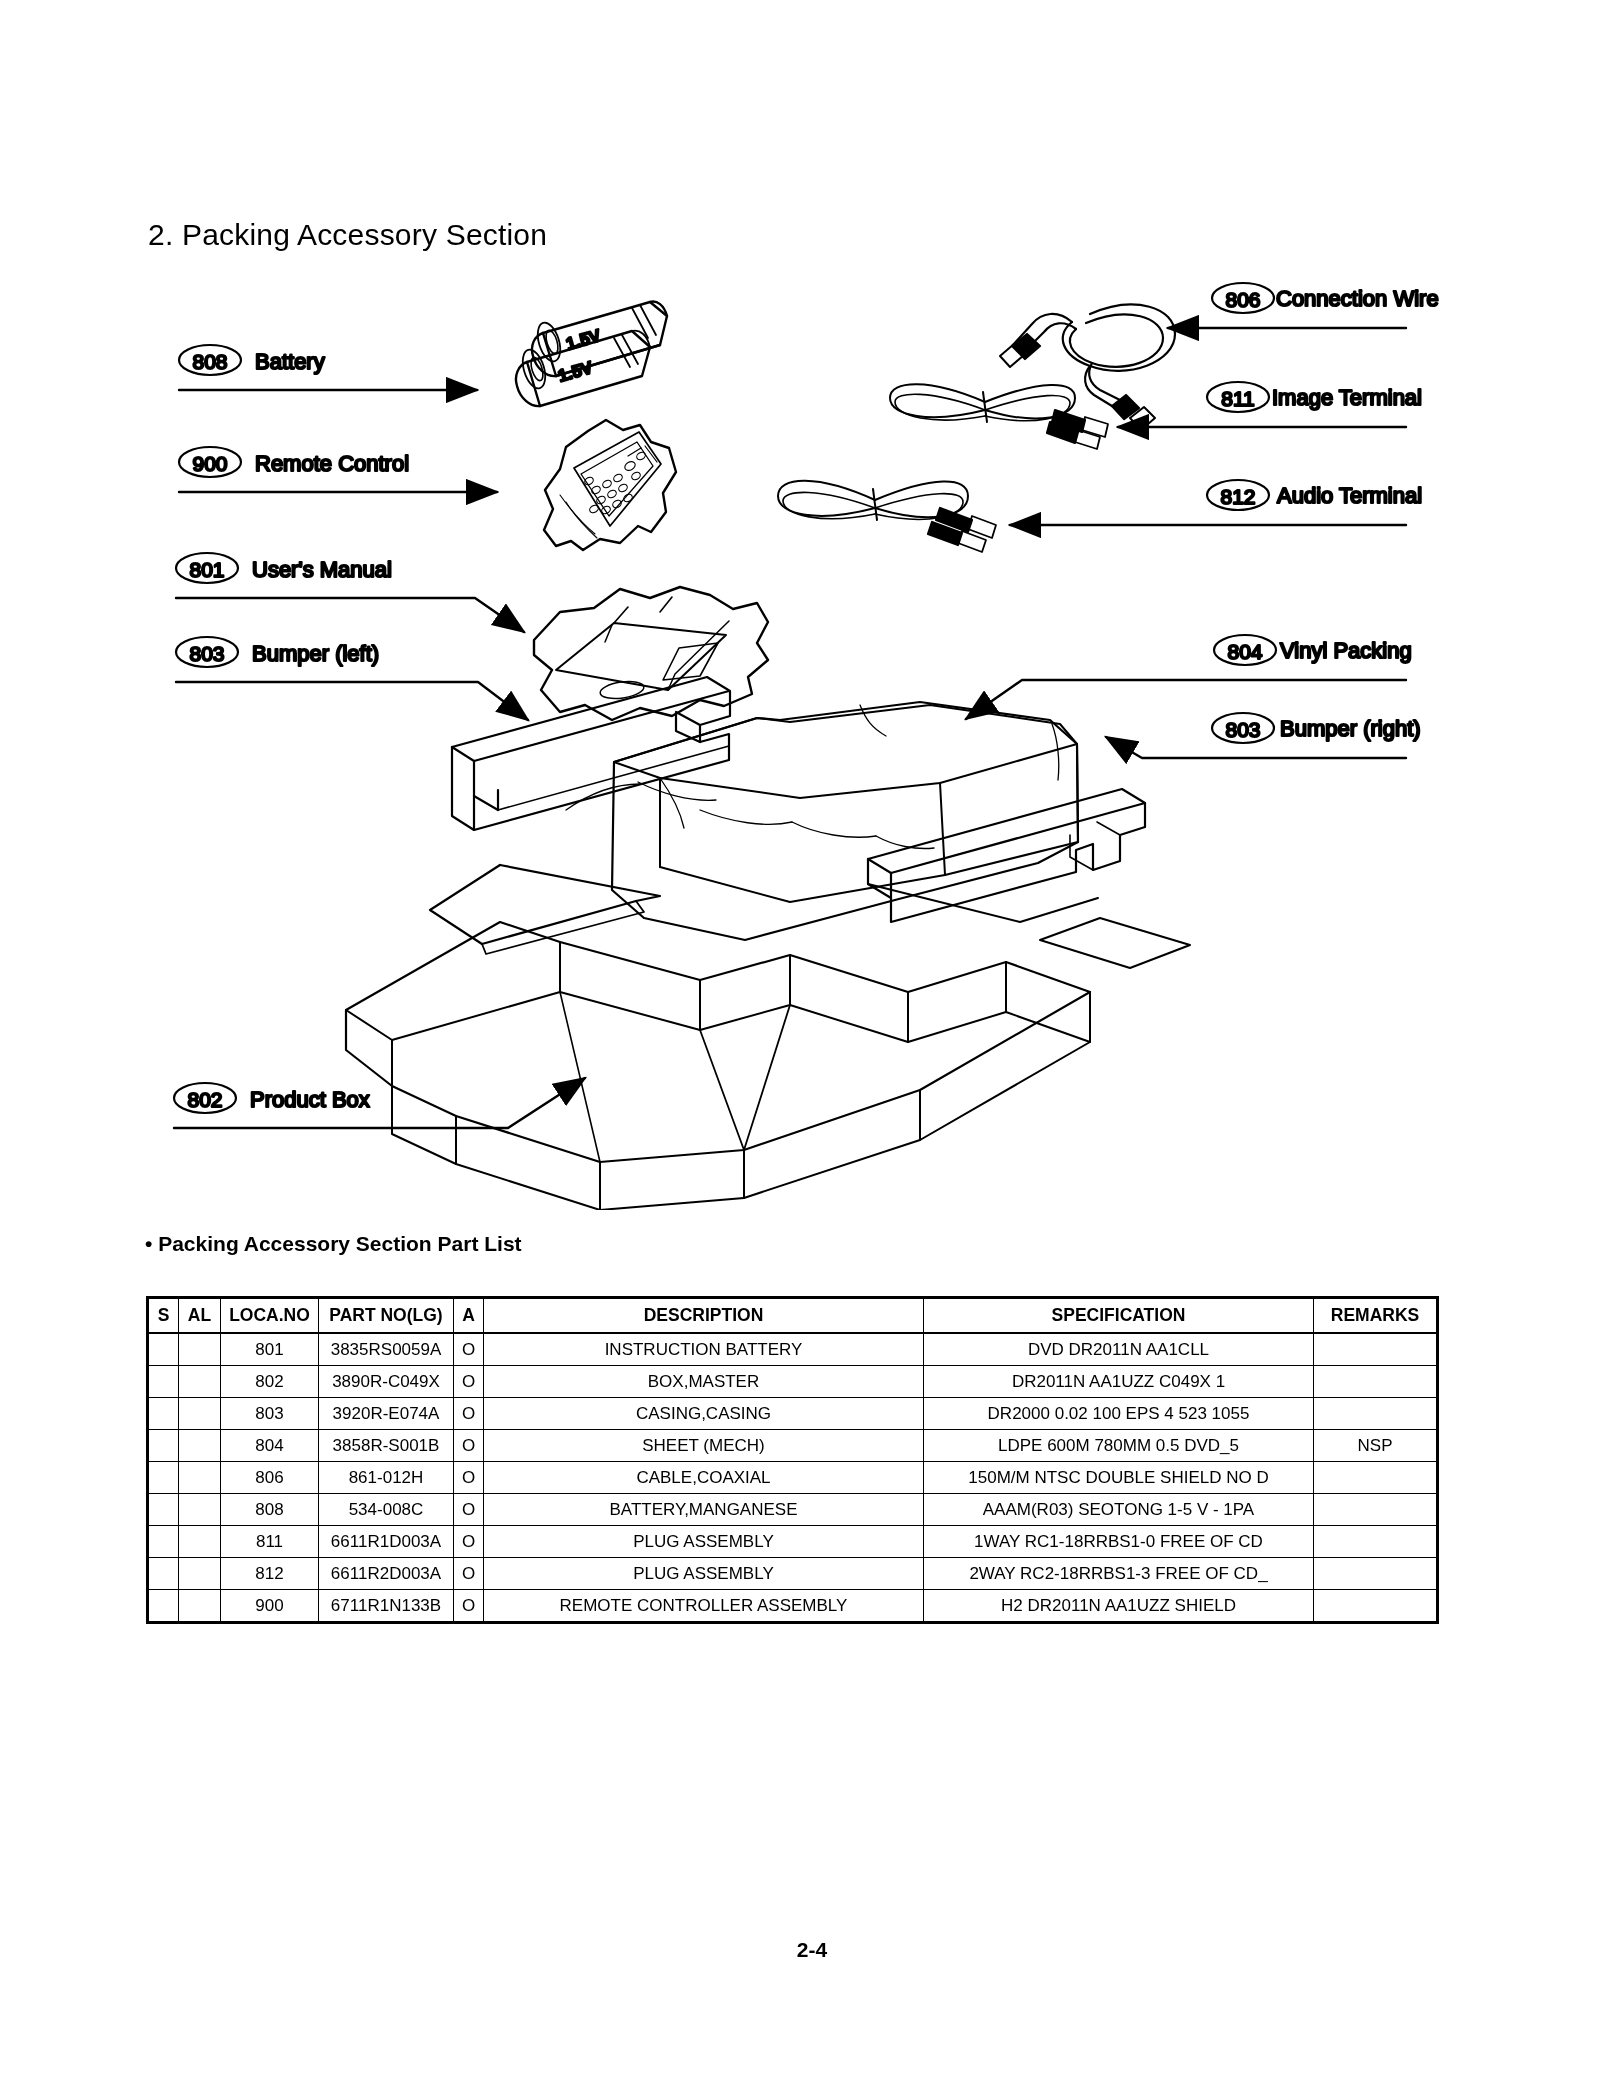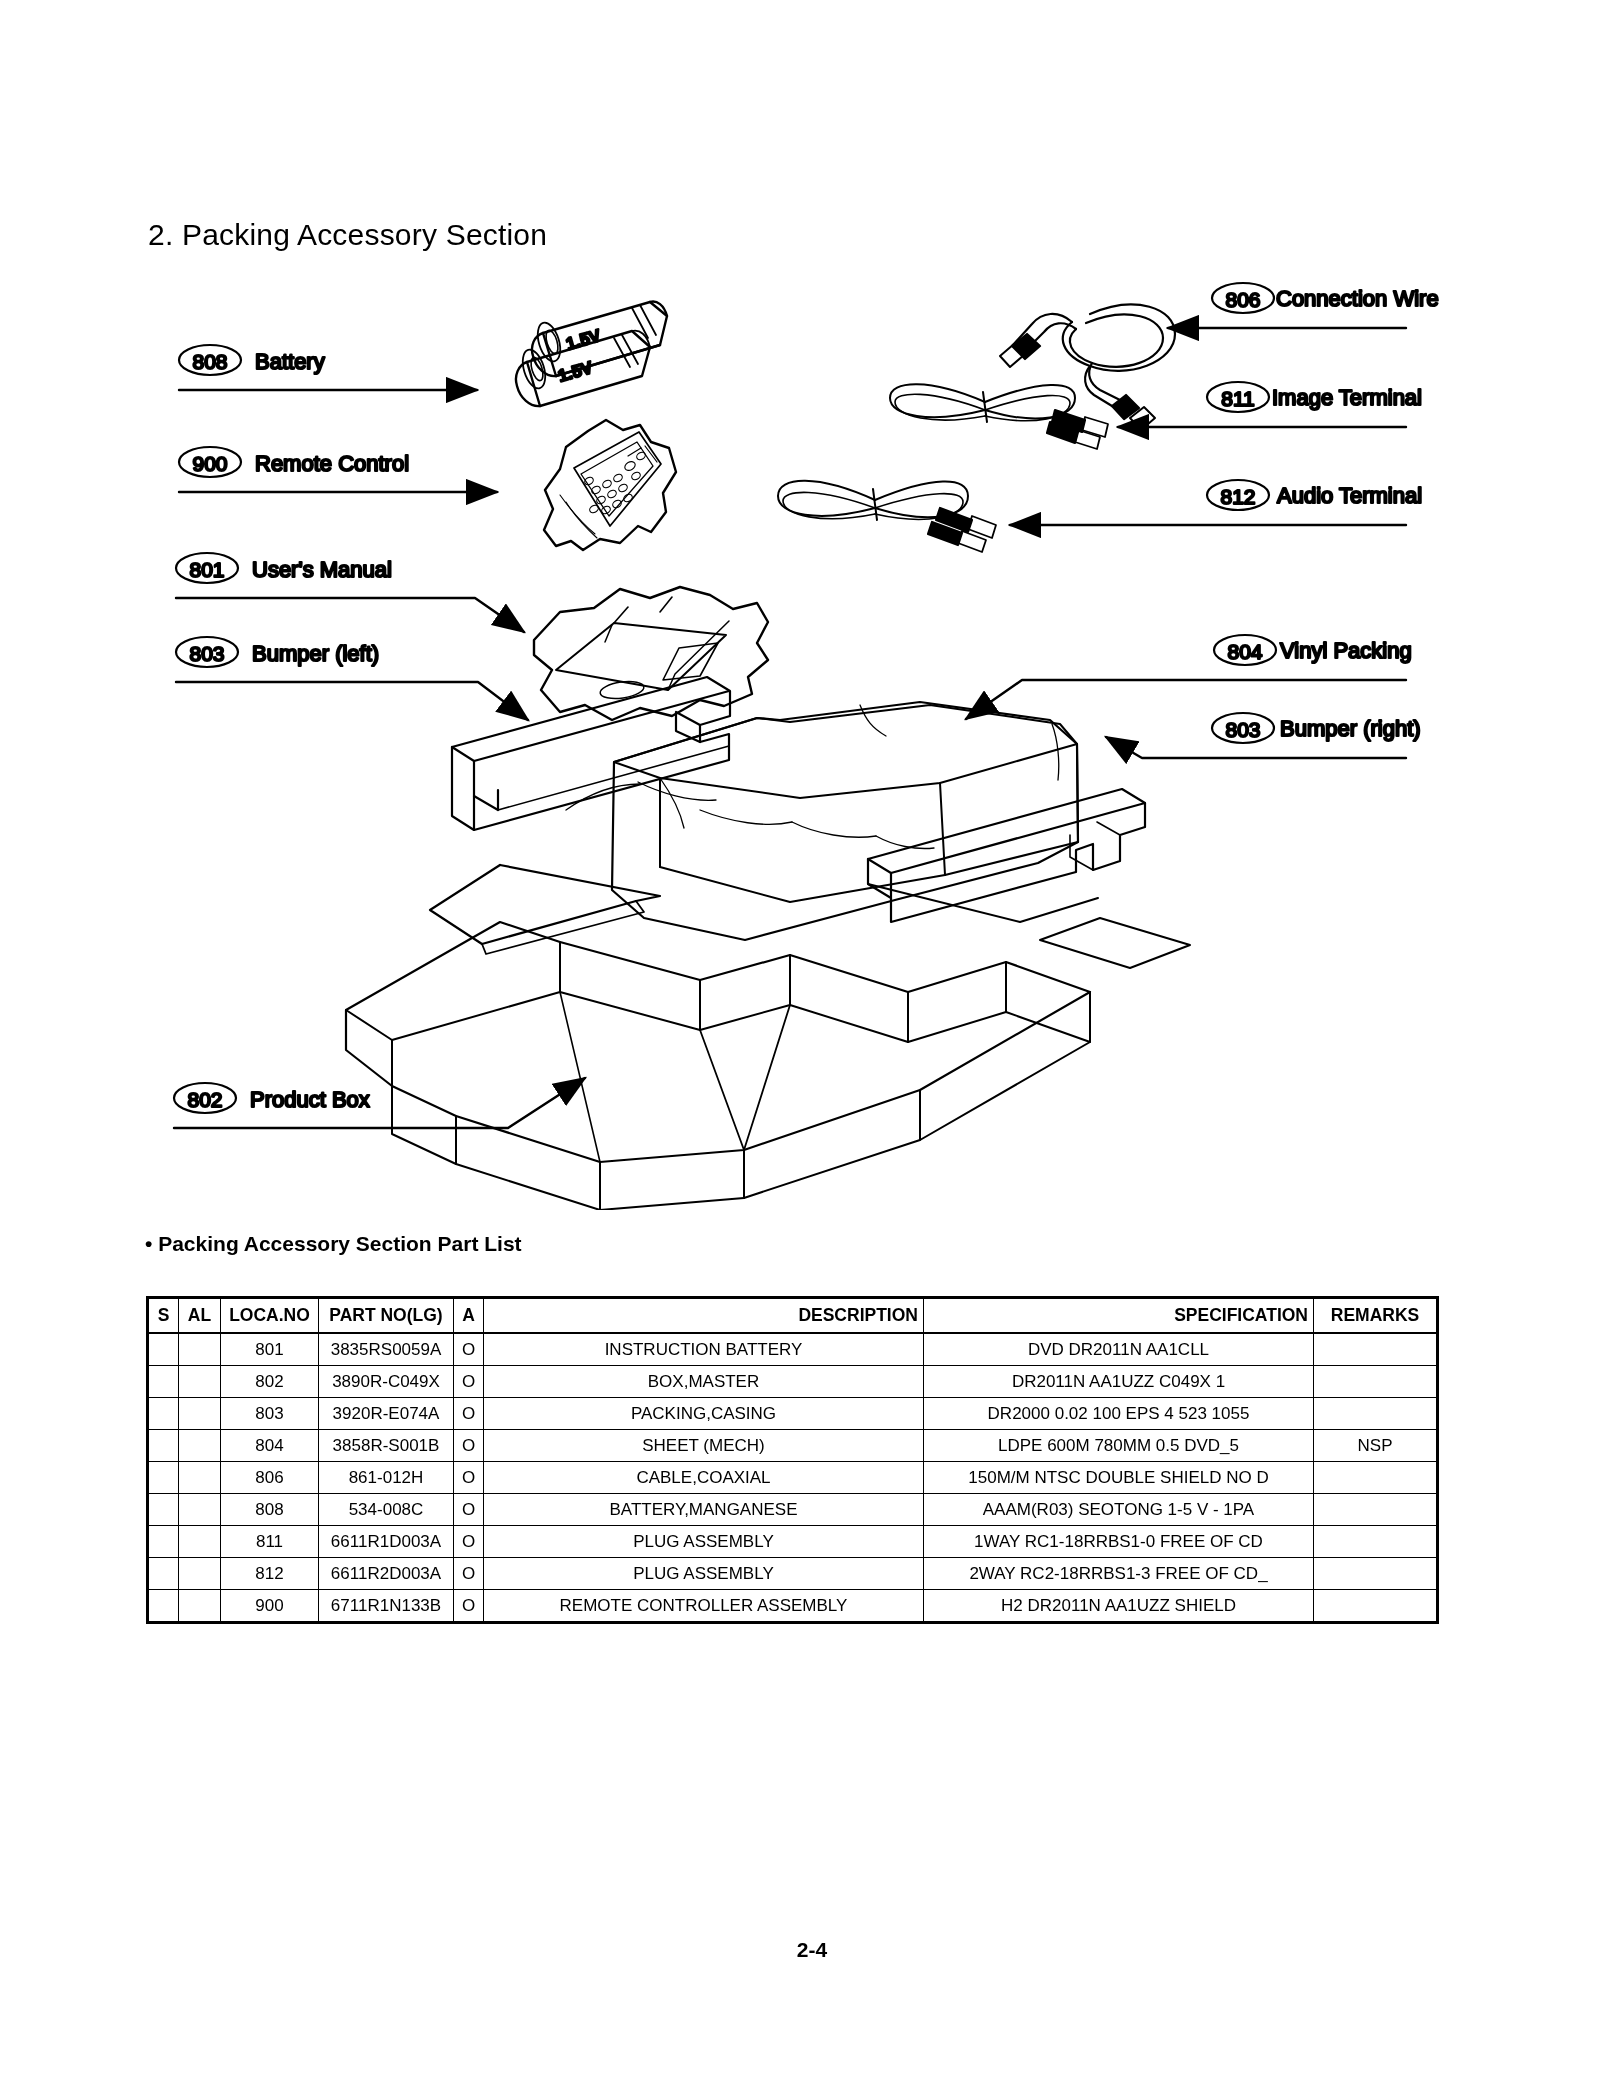--- a/index.html
+++ b/index.html
@@ -90,21 +90,21 @@
     overflow: hidden;
     white-space: nowrap;
   }
   table.partlist thead th {
     font-weight: bold;
     text-align: center;
     font-size: 17.5px;
     height: 27px;
     border-bottom: 2px solid #000;
   }
-  table.partlist thead th.left-al { text-align: right; }
+  table.partlist thead th.left-al { text-align: center; }
   table.partlist tbody td.c { text-align: center; }
   table.partlist tbody td.l { text-align: center; }
 
   .tbl-outer {
     border: 2.5px solid #000;
     display: inline-block;
   }
 
   .col-s     { width: 30px; }
   .col-al    { width: 42px; }
@@ -455,21 +455,21 @@
           <td class="l">BOX,MASTER</td>
           <td class="l">DR2011N AA1UZZ C049X 1</td>
           <td class="c"></td>
         </tr>
         <tr>
           <td class="c"></td>
           <td class="c"></td>
           <td class="c">803</td>
           <td class="l">3920R-E074A</td>
           <td class="c">O</td>
-          <td class="l">PACKING,CASING</td>
+          <td class="l">CASING,CASING</td>
           <td class="l">DR2000 0.02 100 EPS 4 523 1055</td>
           <td class="c"></td>
         </tr>
         <tr>
           <td class="c"></td>
           <td class="c"></td>
           <td class="c">804</td>
           <td class="l">3858R-S001B</td>
           <td class="c">O</td>
           <td class="l">SHEET (MECH)</td>

